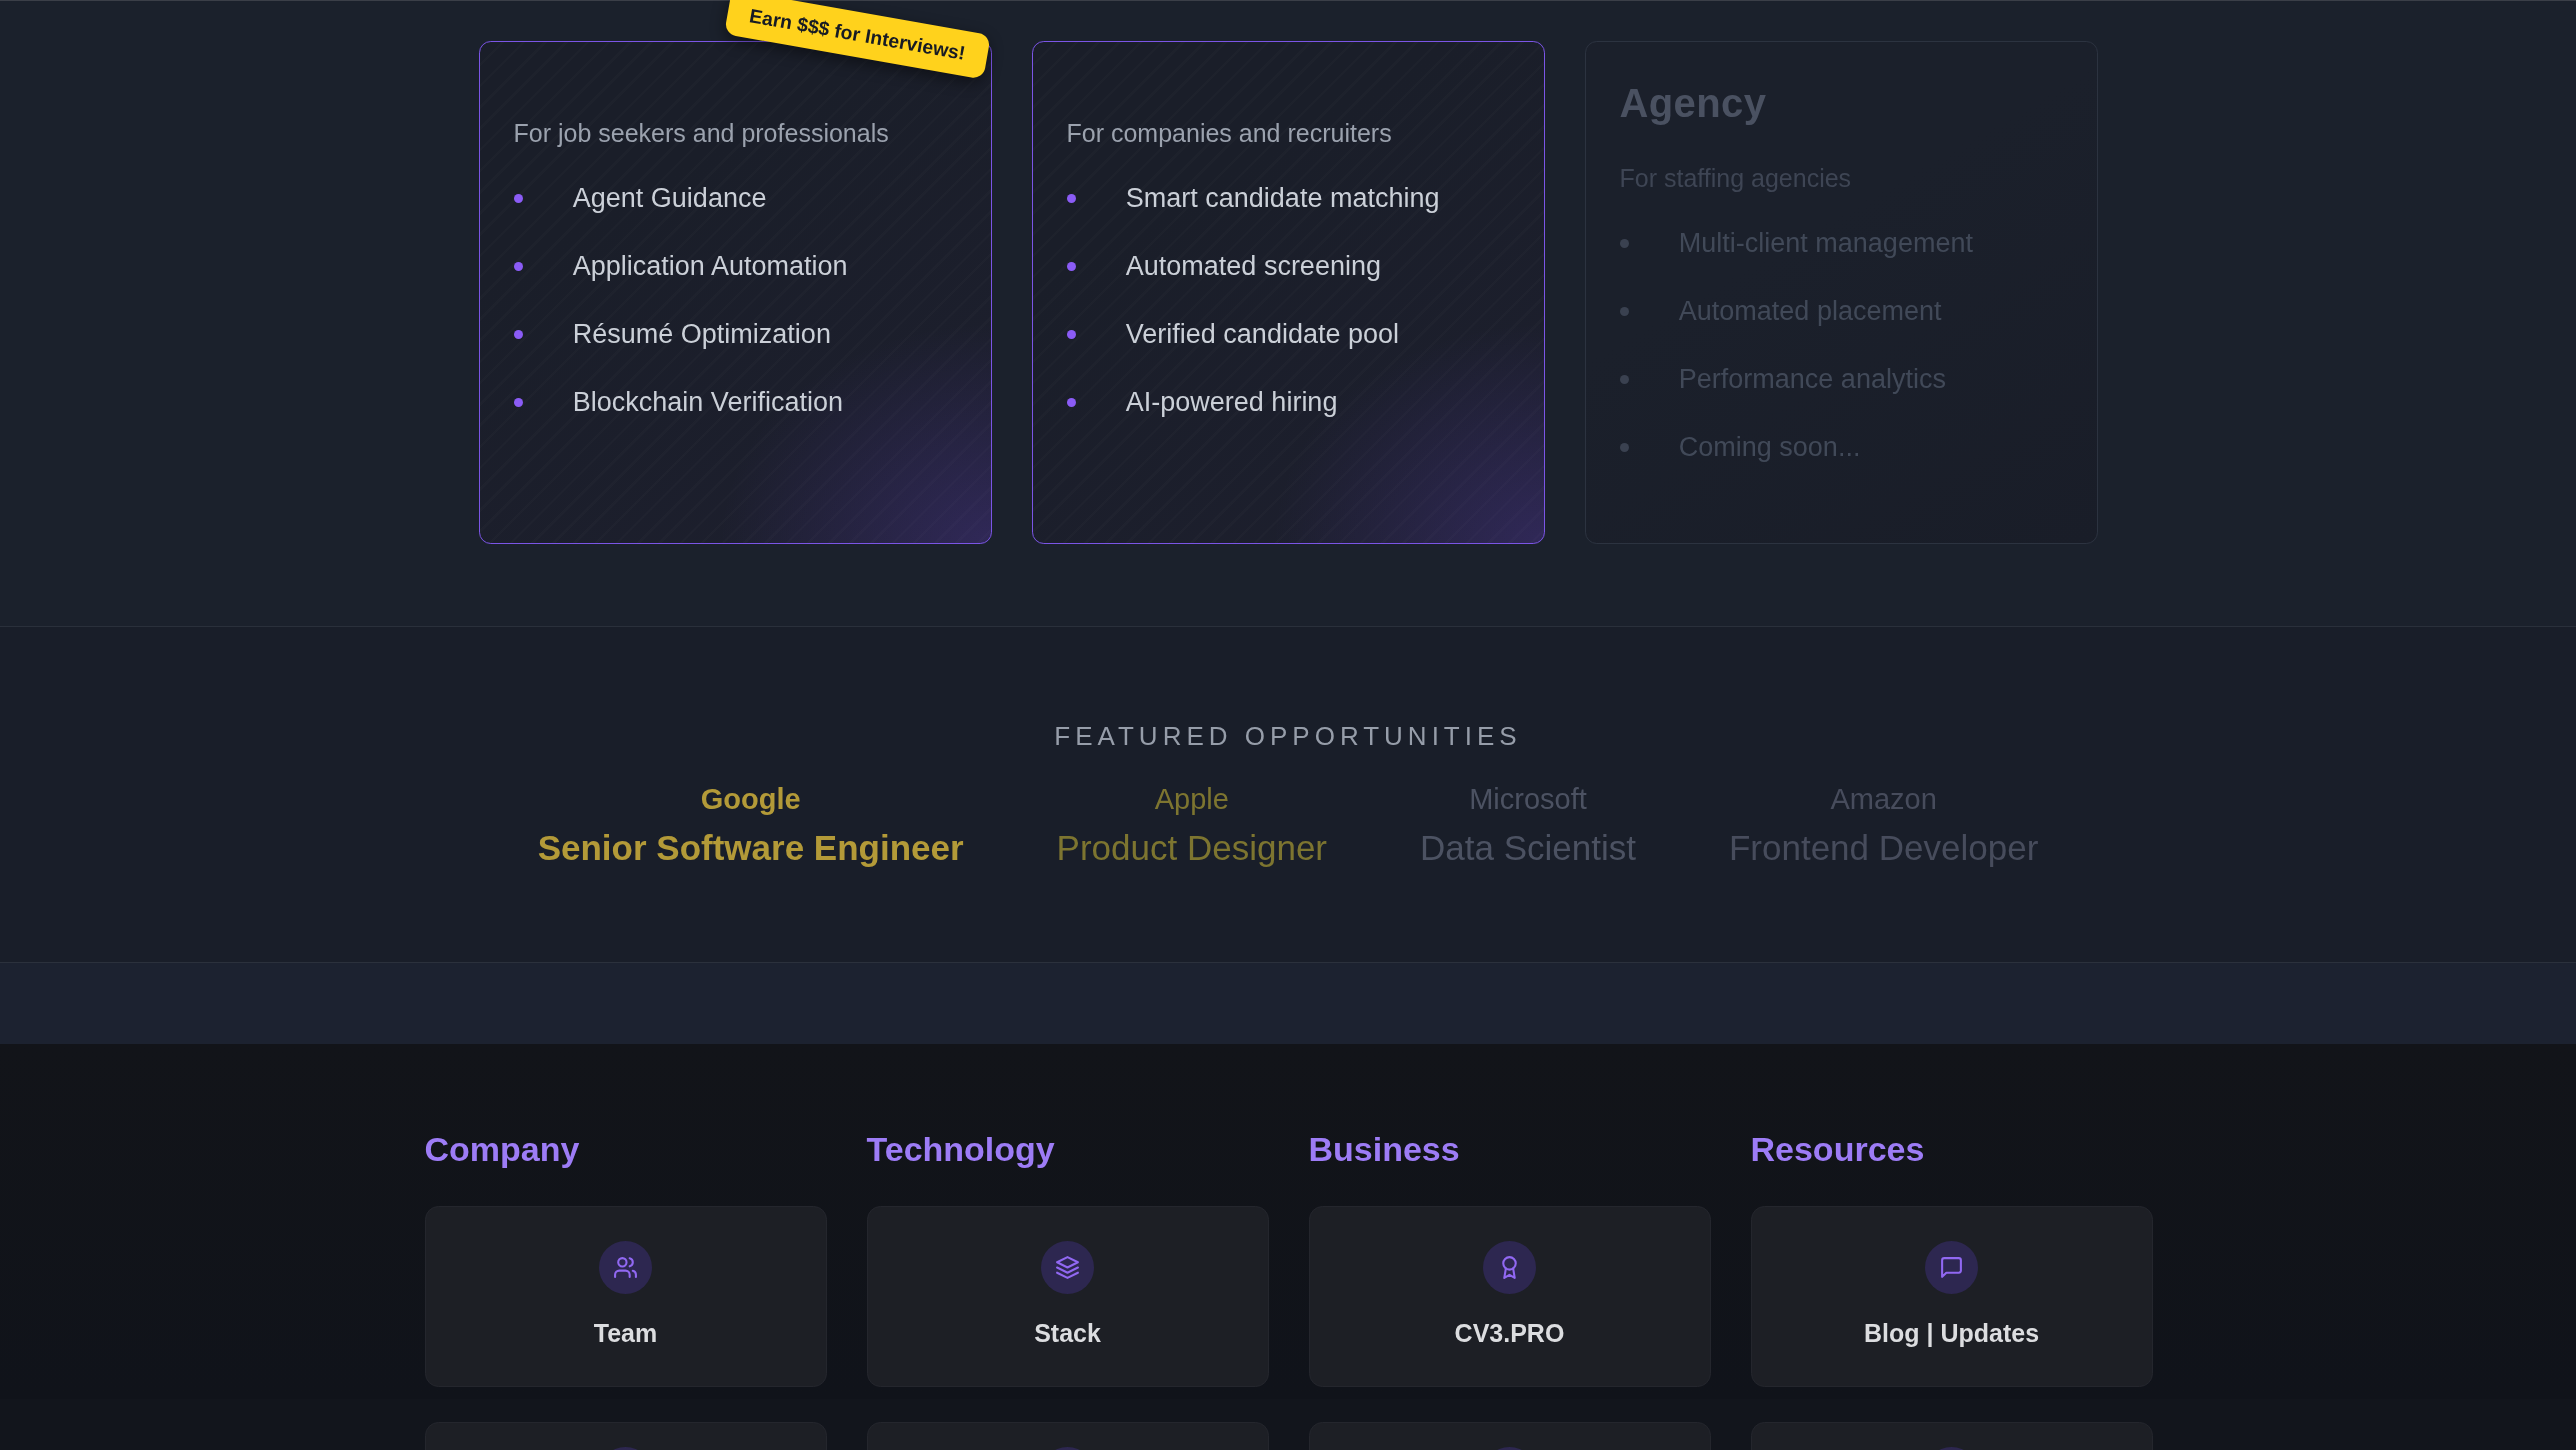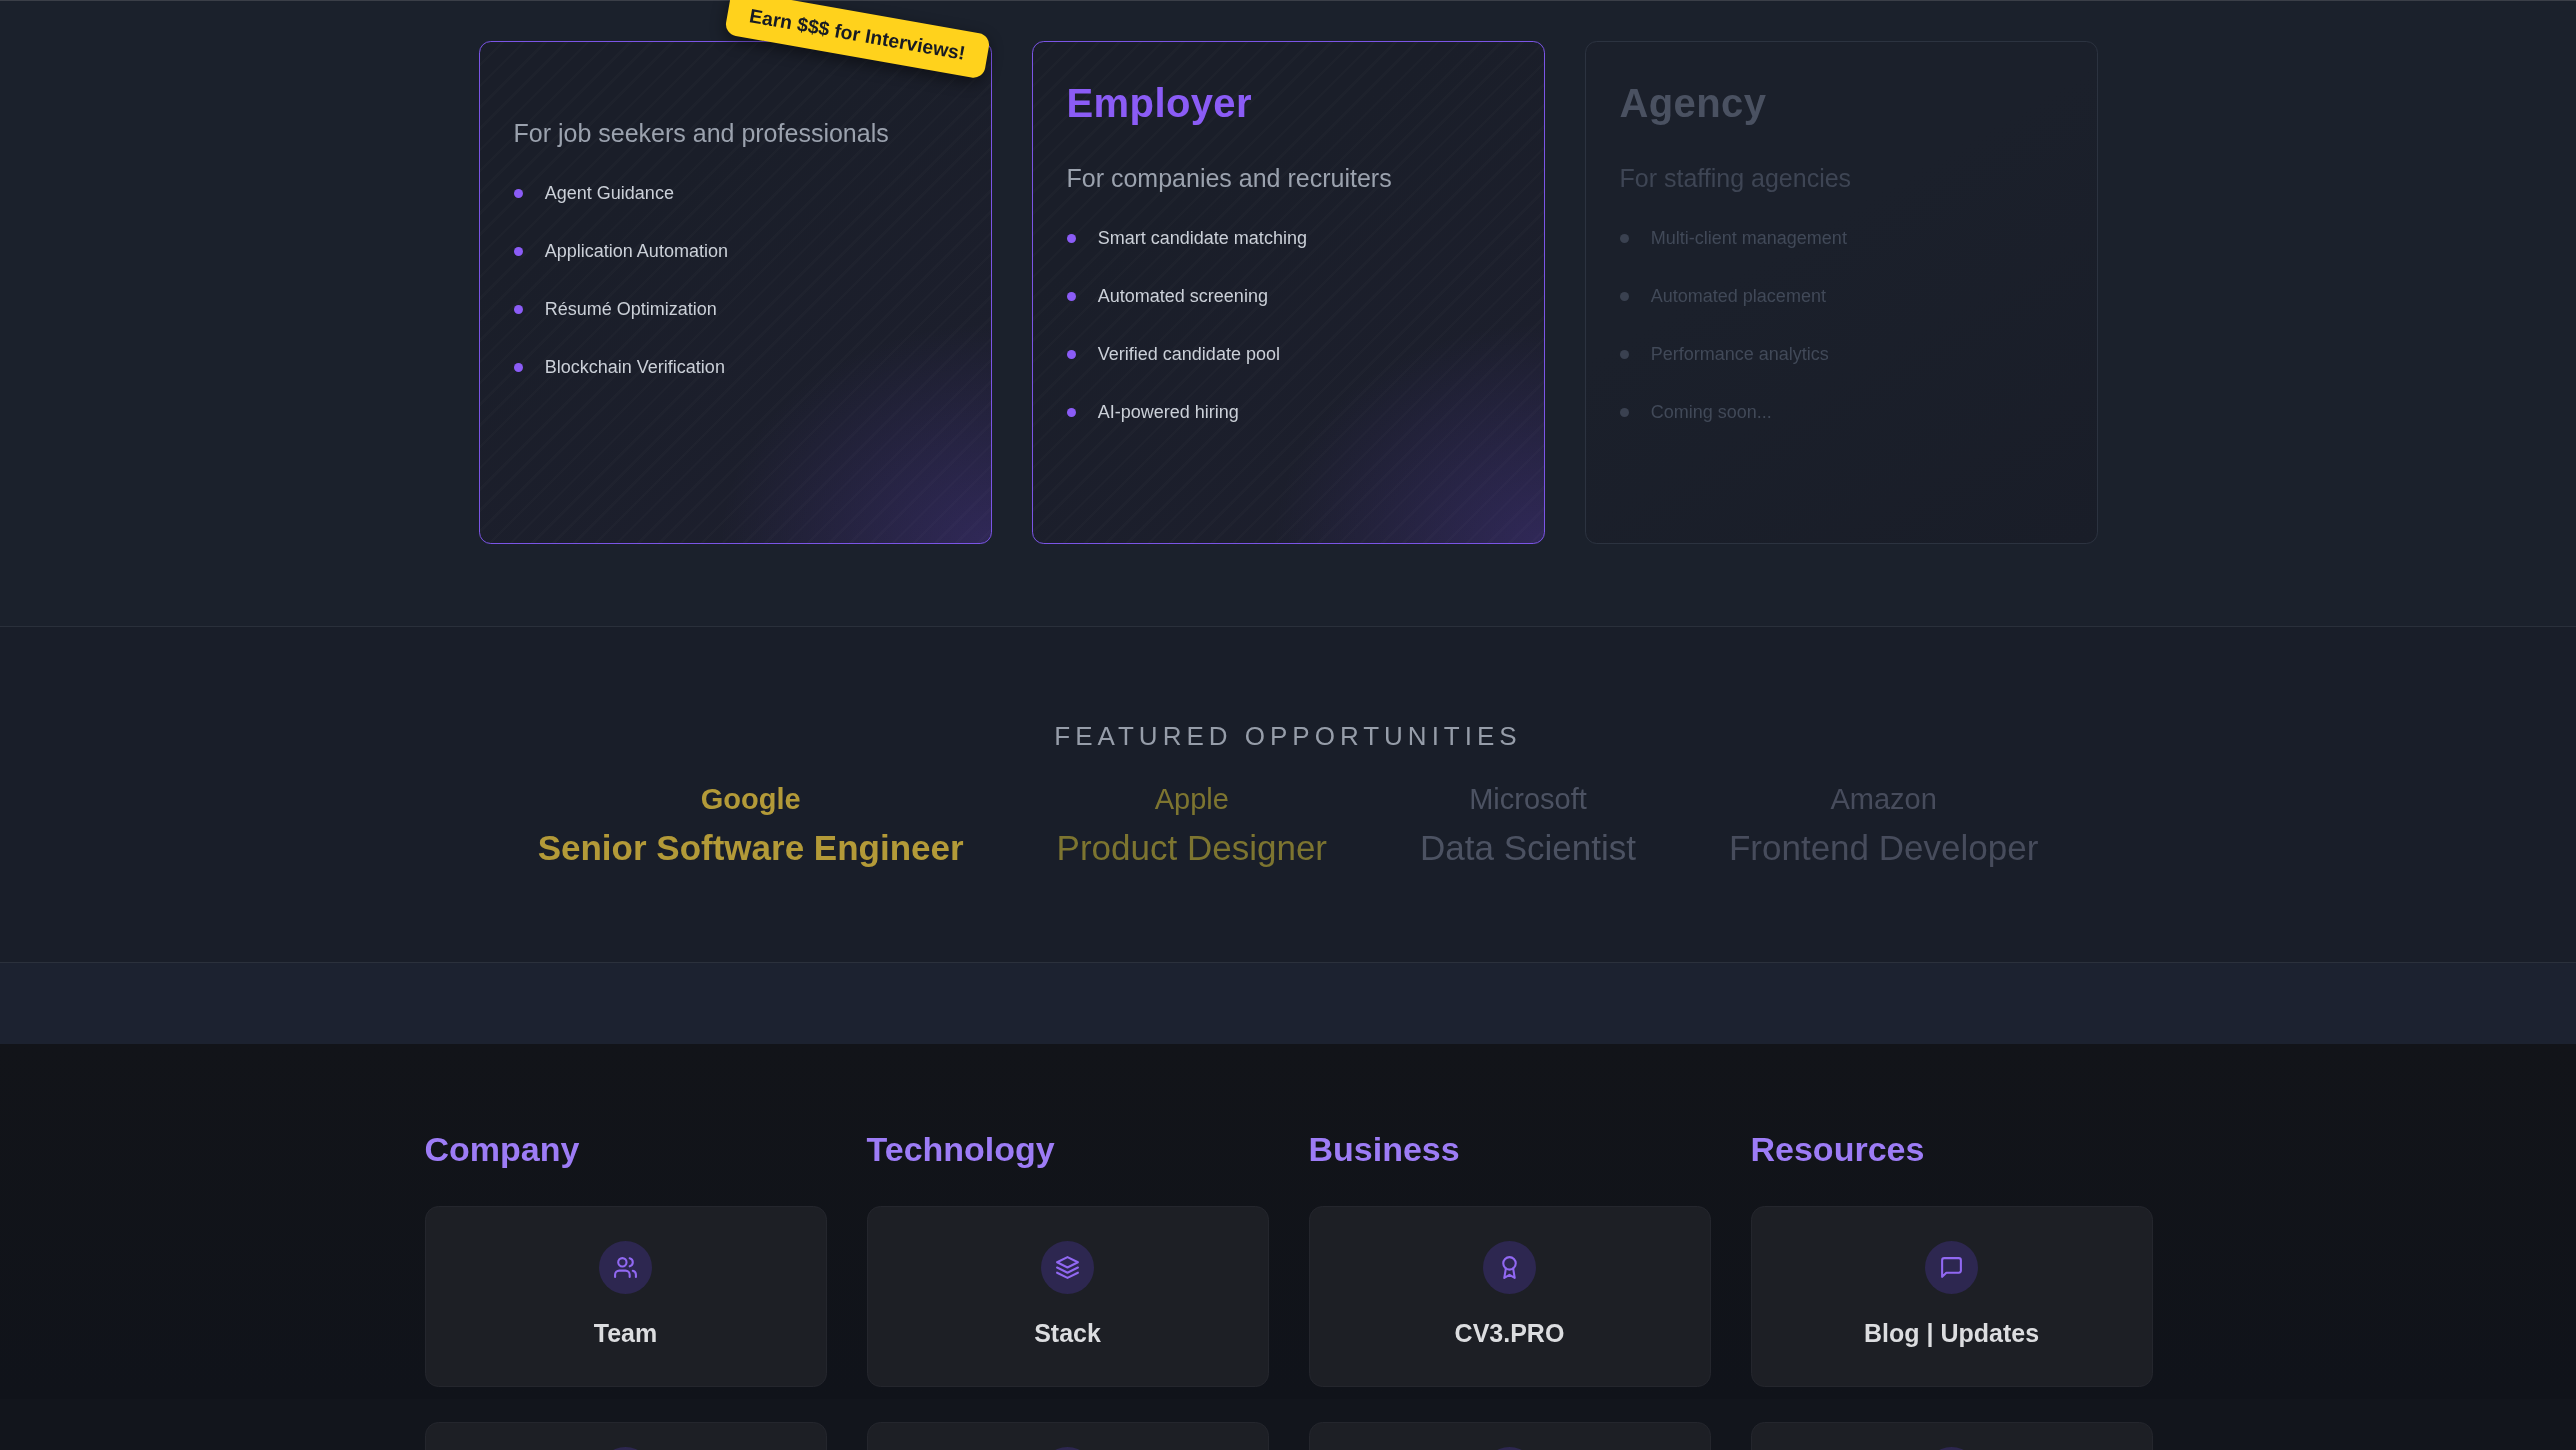--- a/index.html
+++ b/index.html
@@ -42,21 +42,21 @@
     background:linear-gradient(150deg,#1b202b 40%, #191d28 100%);
   }
   .plan-title{ font-size:40px; font-weight:700; color:#8b5cf6; letter-spacing:0.4px; }
   .plan-card.disabled .plan-title{ color:#4a5161; }
   .plan-subtitle{ margin-top:38px; font-size:25px; color:#9ba2ae; }
   .plan-card.disabled .plan-subtitle{ color:#3e4554; }
   .plan-features{ list-style:none; margin-top:35px; }
   .plan-features li{ display:flex; align-items:center; gap:22px; margin-bottom:37px; }
   .feature-dot{ width:9.3px; height:9.3px; border-radius:50%; background:#8b5cf6; flex:0 0 auto; }
   .plan-card.disabled .feature-dot{ background:#3a4150; }
-  .feature-text{ font-size:18px; color:#cbd0d8; }
+  .feature-text{ font-size:27px; color:#cbd0d8;margin-left:28px; }
   .plan-card.disabled .feature-text{ color:#414958; }
 
   .earn-badge{
     position:absolute;
     top:-30px;
     right:1.7px;
     transform:rotate(10deg);
     background:#ffd21c;
     color:#171b24;
     font-size:19.4px;
@@ -173,21 +173,20 @@
             <span class="feature-text">Résumé Optimization</span>
           </li>
         <li>
             <span class="feature-dot"></span>
             <span class="feature-text">Blockchain Verification</span>
           </li>
       </ul>
     </article>
 
     <article class="plan-card active">
-      <h2 class="plan-title">Employer</h2>
       <p class="plan-subtitle">For companies and recruiters</p>
       <ul class="plan-features">
         <li>
             <span class="feature-dot"></span>
             <span class="feature-text">Smart candidate matching</span>
           </li>
         <li>
             <span class="feature-dot"></span>
             <span class="feature-text">Automated screening</span>
           </li>

